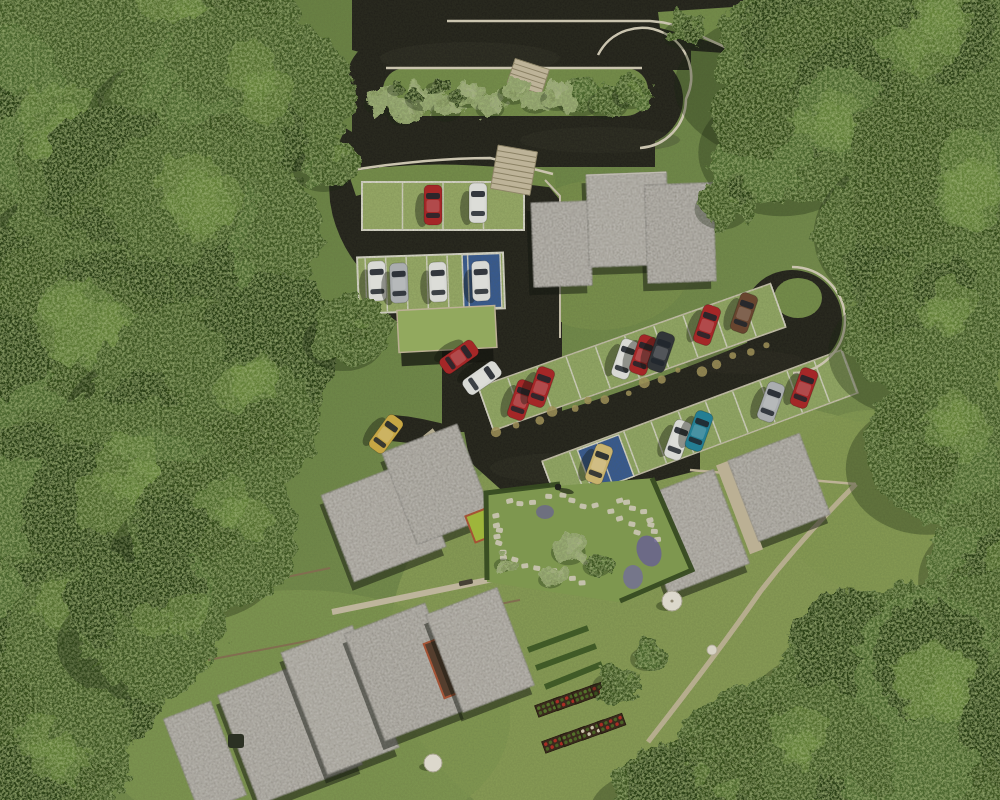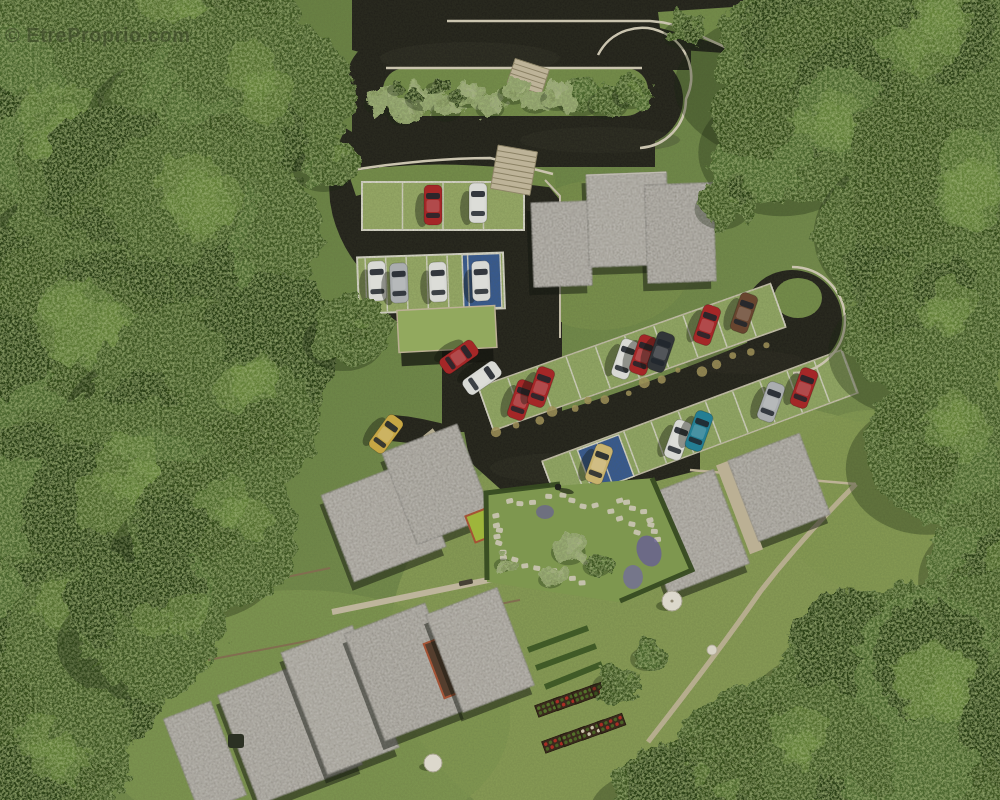--- a/index.html
+++ b/index.html
@@ -1081,14 +1081,13 @@
           <ellipse cx="457" cy="96" rx="8" ry="6" fill="#364a22"></ellipse>
           <circle cx="457.4529963138574" cy="99.6517852507214" r="4.236789510928462" fill="#364a22"></circle>
           <circle cx="460.7112025530782" cy="93.91598218848742" r="3.6699103698459967" fill="#364a22"></circle>
           <circle cx="460.59989634510123" cy="93.40659591248566" r="1.036999541398603" fill="#4e6a2e" opacity="0.55"></circle>
         </g>
       </g>
 
   <rect x="0" y="0" width="1000" height="800" fill="#0a1405" opacity="0.07"></rect>
 </svg>
 
-<div class="watermark">© EtreProprio.com</div>
 </div>
 
 </body></html>

